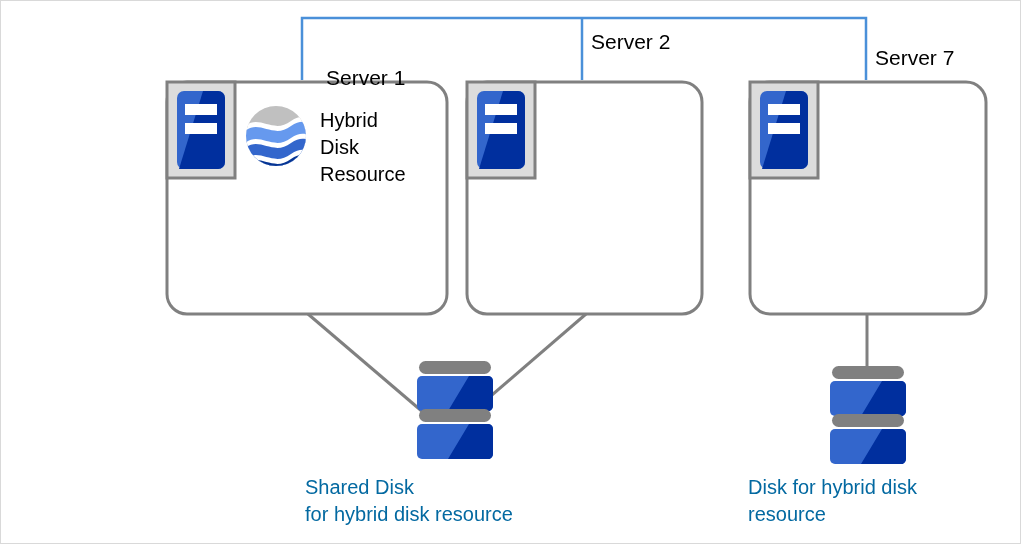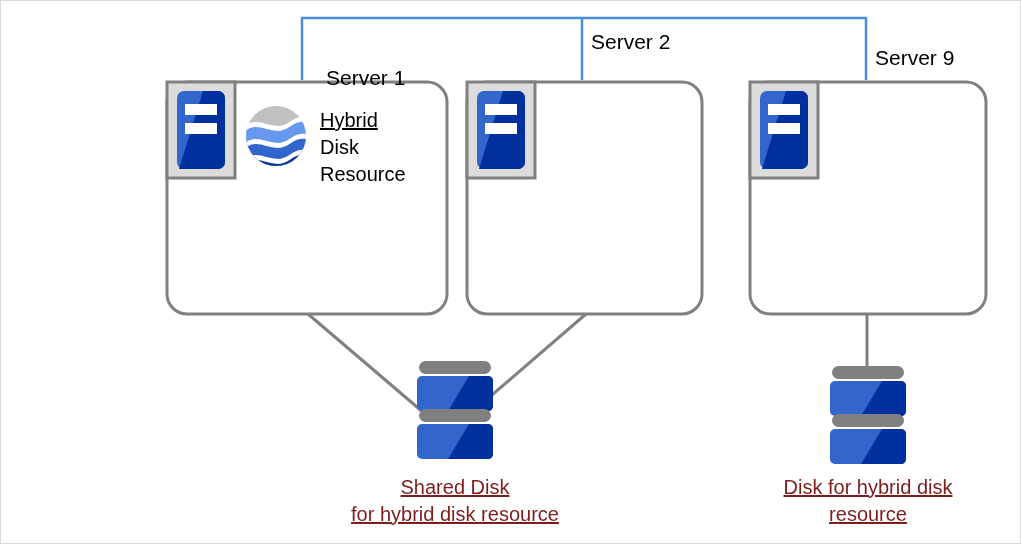--- a/index.html
+++ b/index.html
@@ -28,26 +28,25 @@
   }
   .node-label {
     position: absolute;
     color: #000000;
     font-size: 21px;
     line-height: 26px;
     white-space: nowrap;
   }
   .caption {
     position: absolute;
-    color: #7f1d1d;
+    color: #0369a1;
     font-size: 20px;
     line-height: 27px;
-    text-align: center;
+    text-align: left;
     white-space: nowrap;
-    text-decoration: underline;
   }
   .icon-label {
     position: absolute;
     color: #000000;
     font-size: 20px;
     line-height: 27px;
     white-space: nowrap;
   }
 </style>
 </head>
@@ -149,23 +148,23 @@
       <rect x="829" y="428" width="76" height="35" rx="5" ry="5" fill="#3366cc"></rect>
       <path d="M 899,428 A 5,5 0 0 1 905,433 L 905,458 A 5,5 0 0 1 899,463 L 860,463 L 881,428 Z" fill="#002f9e"></path>
     </g>
 
   </svg>
 
   <div class="node-label" style="left:325px; top:44px;margin-top:20px;">Server 1</div>
 
   <div class="node-label" style="left:590px; top:28px;">Server 2</div>
 
-  <div class="node-label" style="left:874px; top:44px;">Server 9</div>
+  <div class="node-label" style="left:874px; top:44px;">Server 7</div>
 
-  <div class="icon-label" style="left:319px; top:106px;text-decoration:underline;">Hybrid</div>
+  <div class="icon-label" style="left:319px; top:106px;">Hybrid</div>
   <div class="icon-label" style="left:319px; top:133px;text-align:center;">Disk</div>
   <div class="icon-label" style="left:319px; top:160px;">Resource</div>
 
   <div class="caption" style="left:304px; top:473px; width:300px;">Shared Disk</div>
   <div class="caption" style="left:304px; top:500px; width:300px;">for hybrid disk resource</div>
 
   <div class="caption" style="left:747px; top:473px; width:240px;">Disk for hybrid disk</div>
   <div class="caption" style="left:747px; top:500px; width:240px;">resource</div>
 
 </div>

